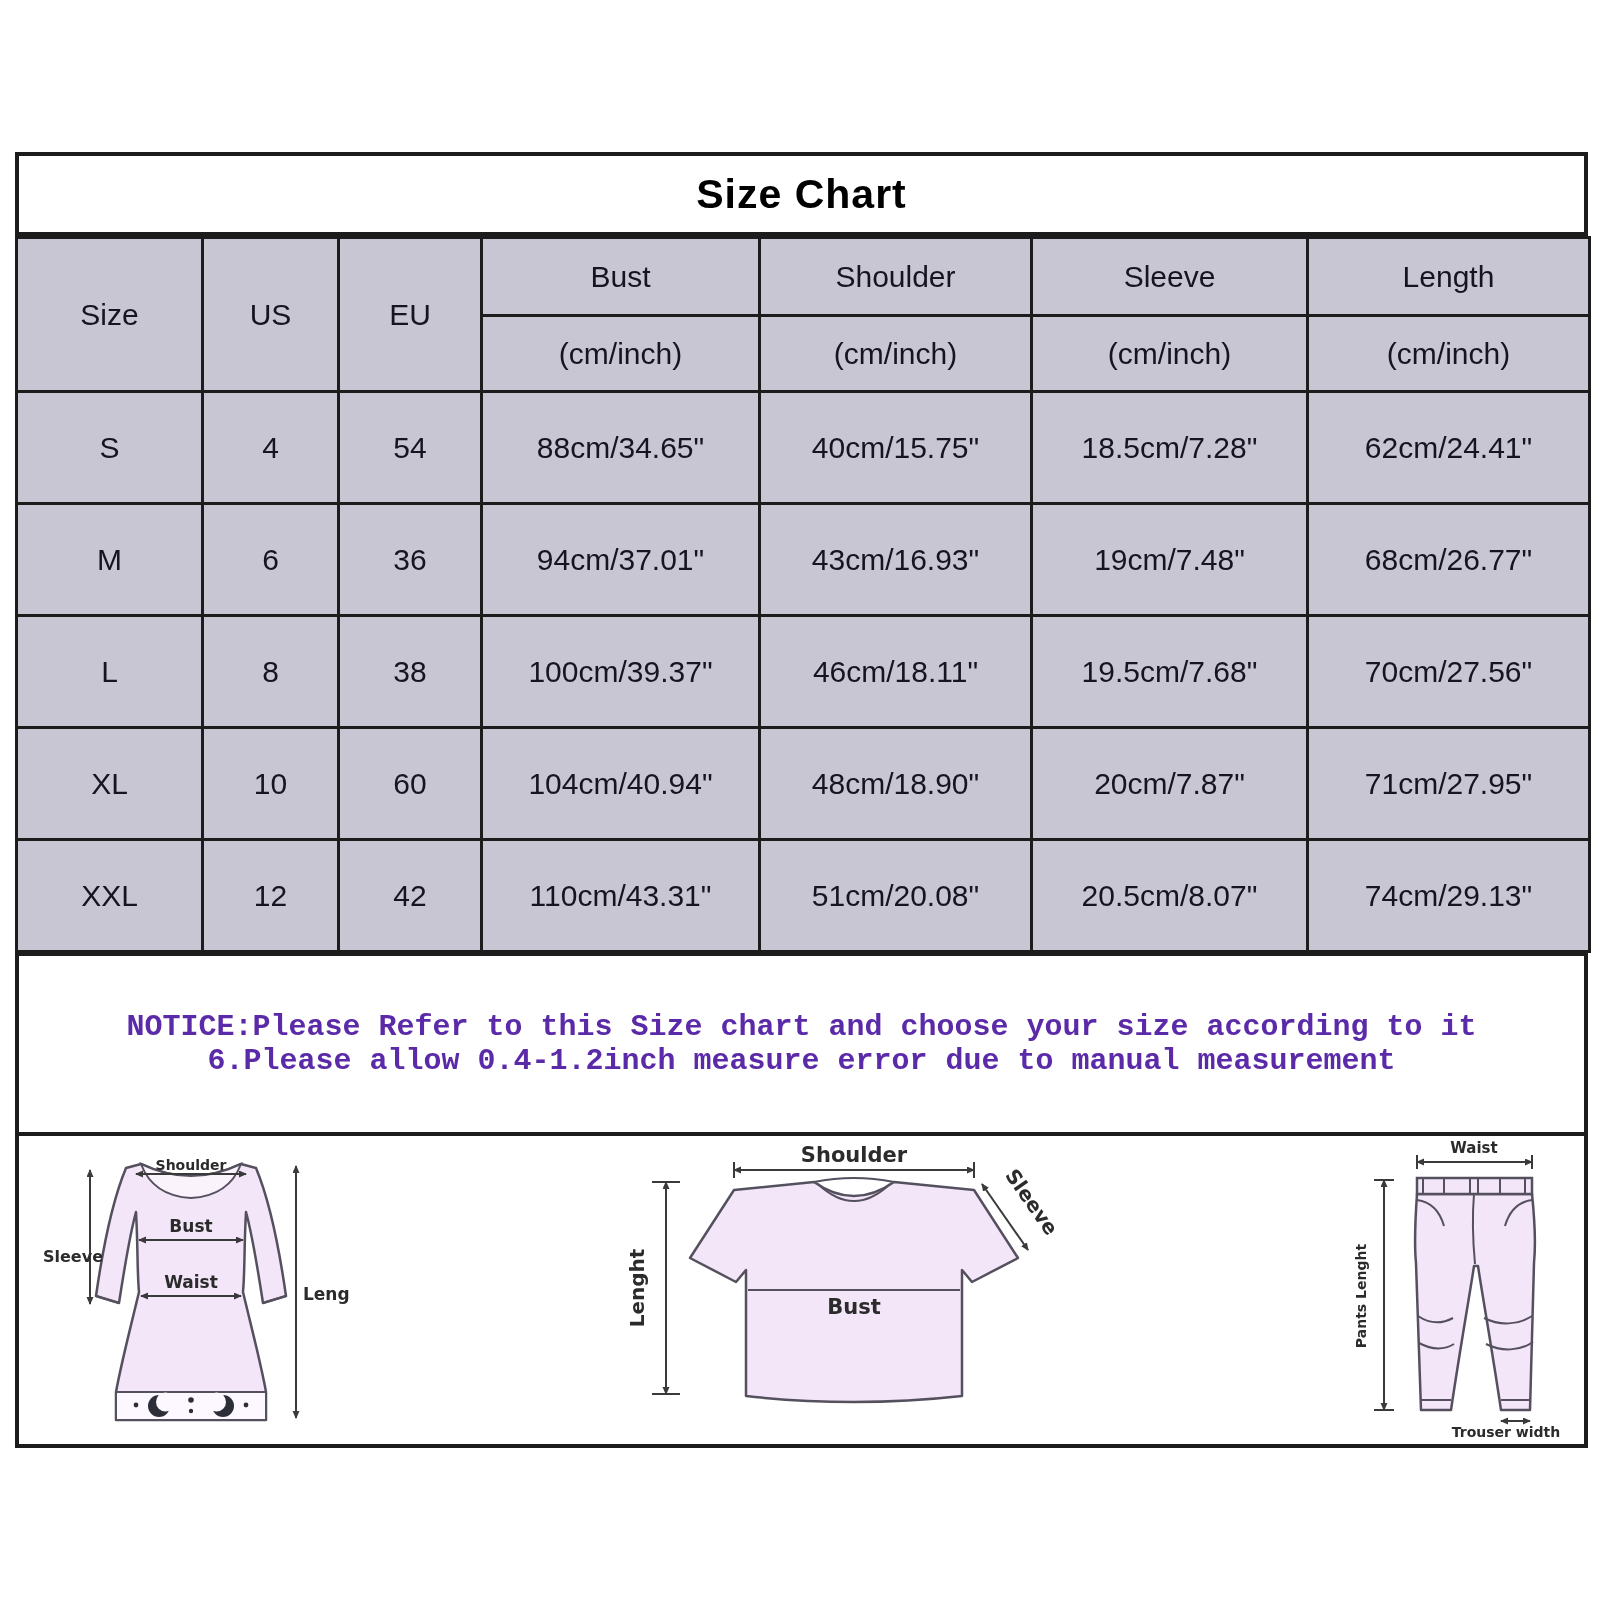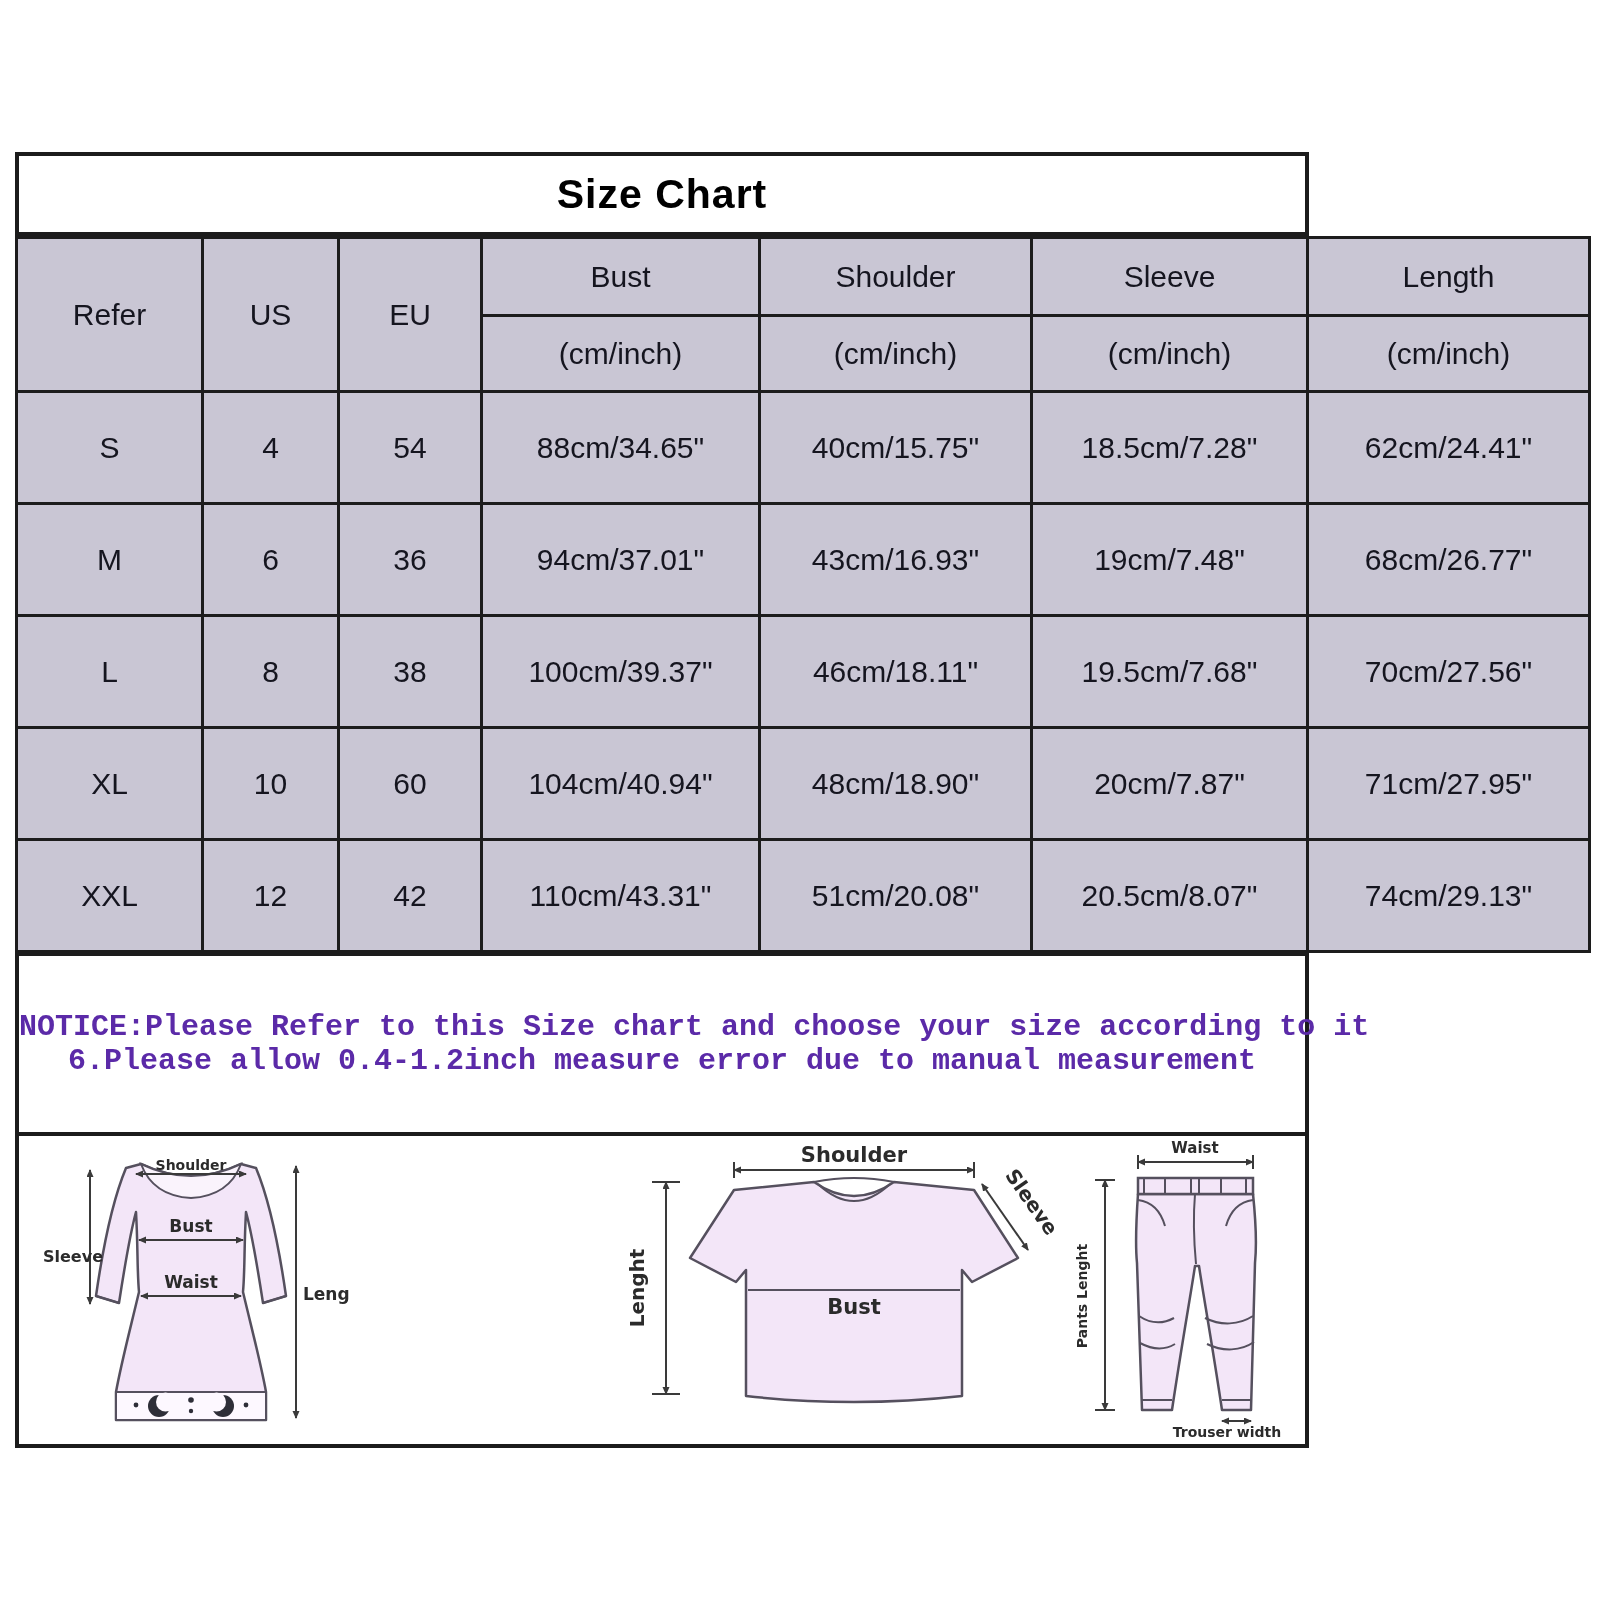--- a/index.html
+++ b/index.html
@@ -1,18 +1,18 @@
 <!DOCTYPE html>
 <html><head>
 <meta charset="utf-8">
 <style>
   html,body{margin:0;padding:0;background:#fff;}
   .page{position:relative;width:1600px;height:1600px;background:#ffffff;overflow:hidden;
         font-family:"Liberation Sans", sans-serif;color:#15151f;}
-  .sheet{position:absolute;left:15px;top:152px;width:1294px;}
+  .sheet{position:absolute;left:15px;top:152px;width:1573px;}
   .title-box{box-sizing:border-box;border:4px solid #1c1c1c;background:#ffffff;height:84px;
              display:flex;align-items:center;justify-content:center;}
   .title-box h1{margin:0;font-size:41px;font-weight:bold;color:#000;letter-spacing:1px;}
   table.size-table{width:100%;border-collapse:collapse;table-layout:fixed;}
   table.size-table td,table.size-table th{border:3px solid #1c1c1c;background:#c9c6d4;
     text-align:center;vertical-align:middle;font-weight:normal;font-size:30px;color:#15151f;padding:0;}
   tr.hrow1{height:78px;} tr.hrow2{height:76px;padding-left:29px;} tr.drow{height:112px;}
   .notice-box{box-sizing:border-box;border:4px solid #1c1c1c;border-top-width:3px;background:#ffffff;
               height:183px;display:flex;flex-direction:column;justify-content:center;
               font-family:"Liberation Mono", monospace;font-weight:bold;font-size:30px;
@@ -41,21 +41,21 @@
         <col style="width:186px">
           <col style="width:136px">
           <col style="width:143px">
         <col style="width:278px">
           <col style="width:272px">
           <col style="width:276px">
           <col style="width:282px">
       </colgroup>
       <tbody>
           <tr class="hrow1">
-        <td rowspan="2">Refer</td>
+        <td rowspan="2">Size</td>
         <td rowspan="2">US</td>
         <td rowspan="2">EU</td>
         <td>Bust</td>
         <td>Shoulder</td>
         <td>Sleeve</td>
         <td>Length</td>
       </tr>
       <tr class="hrow2">
         <td>(cm/inch)</td>
         <td>(cm/inch)</td>

